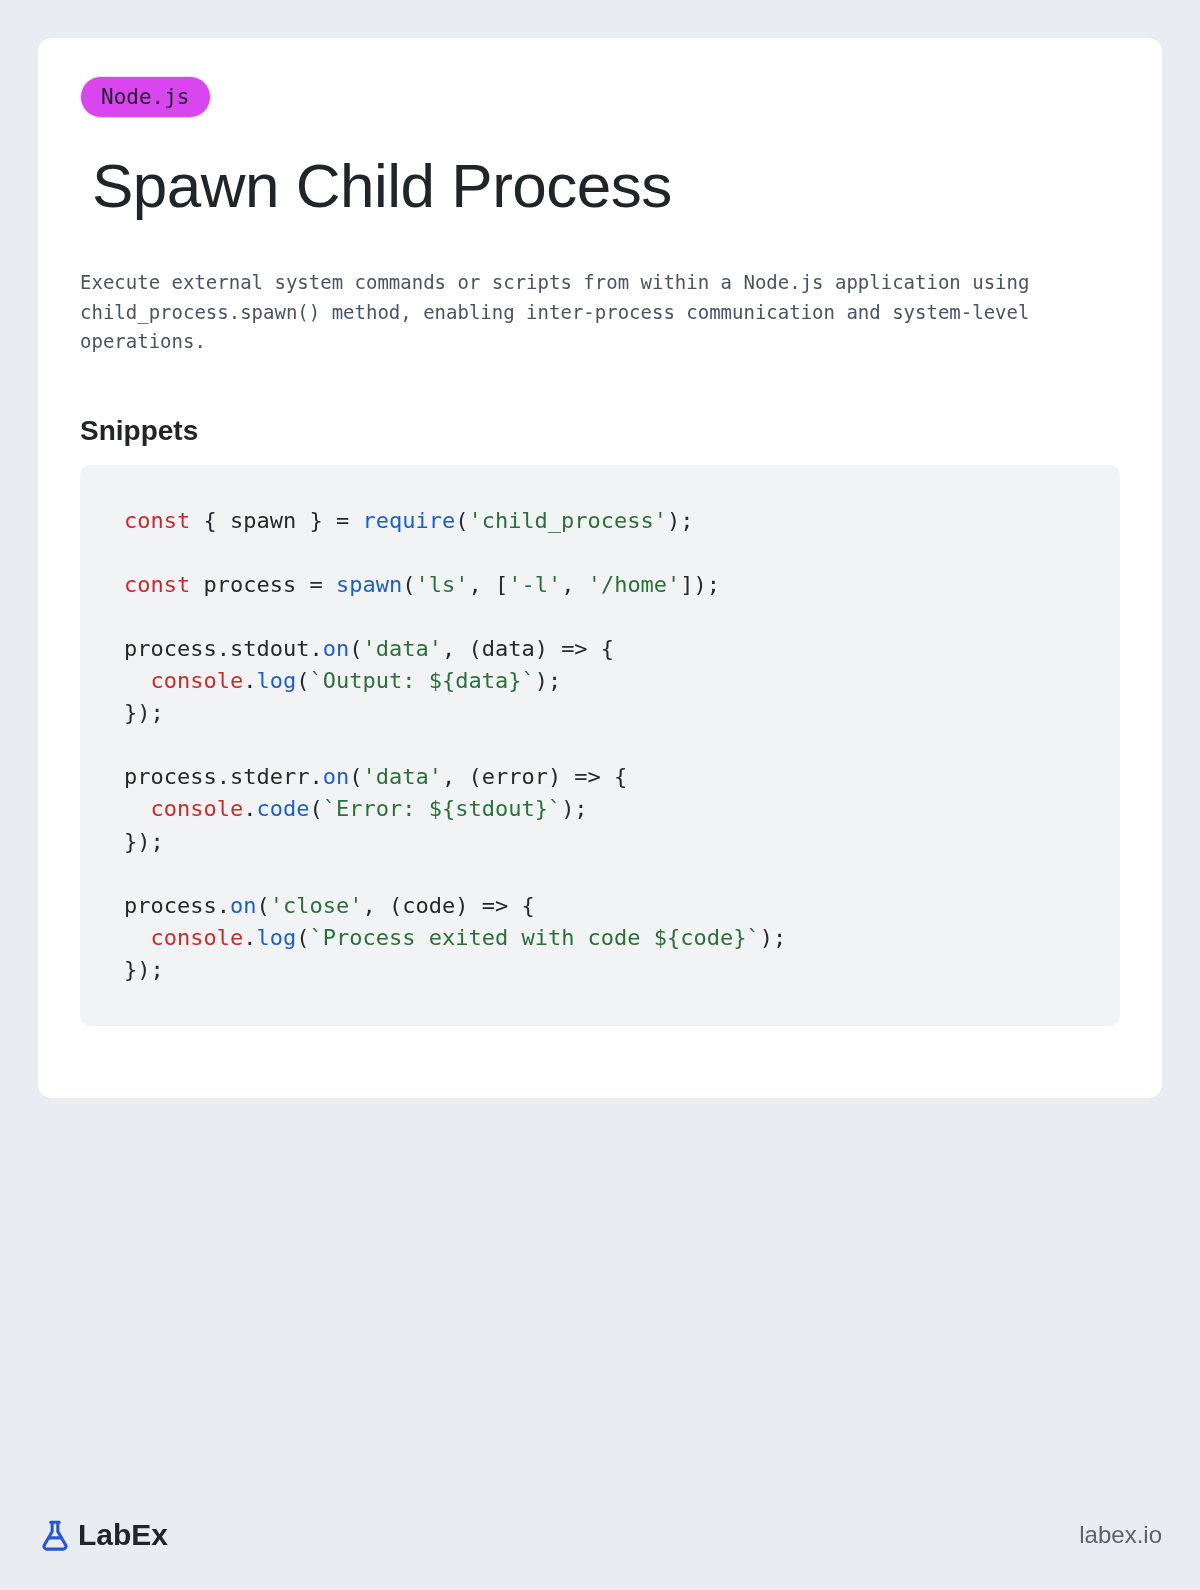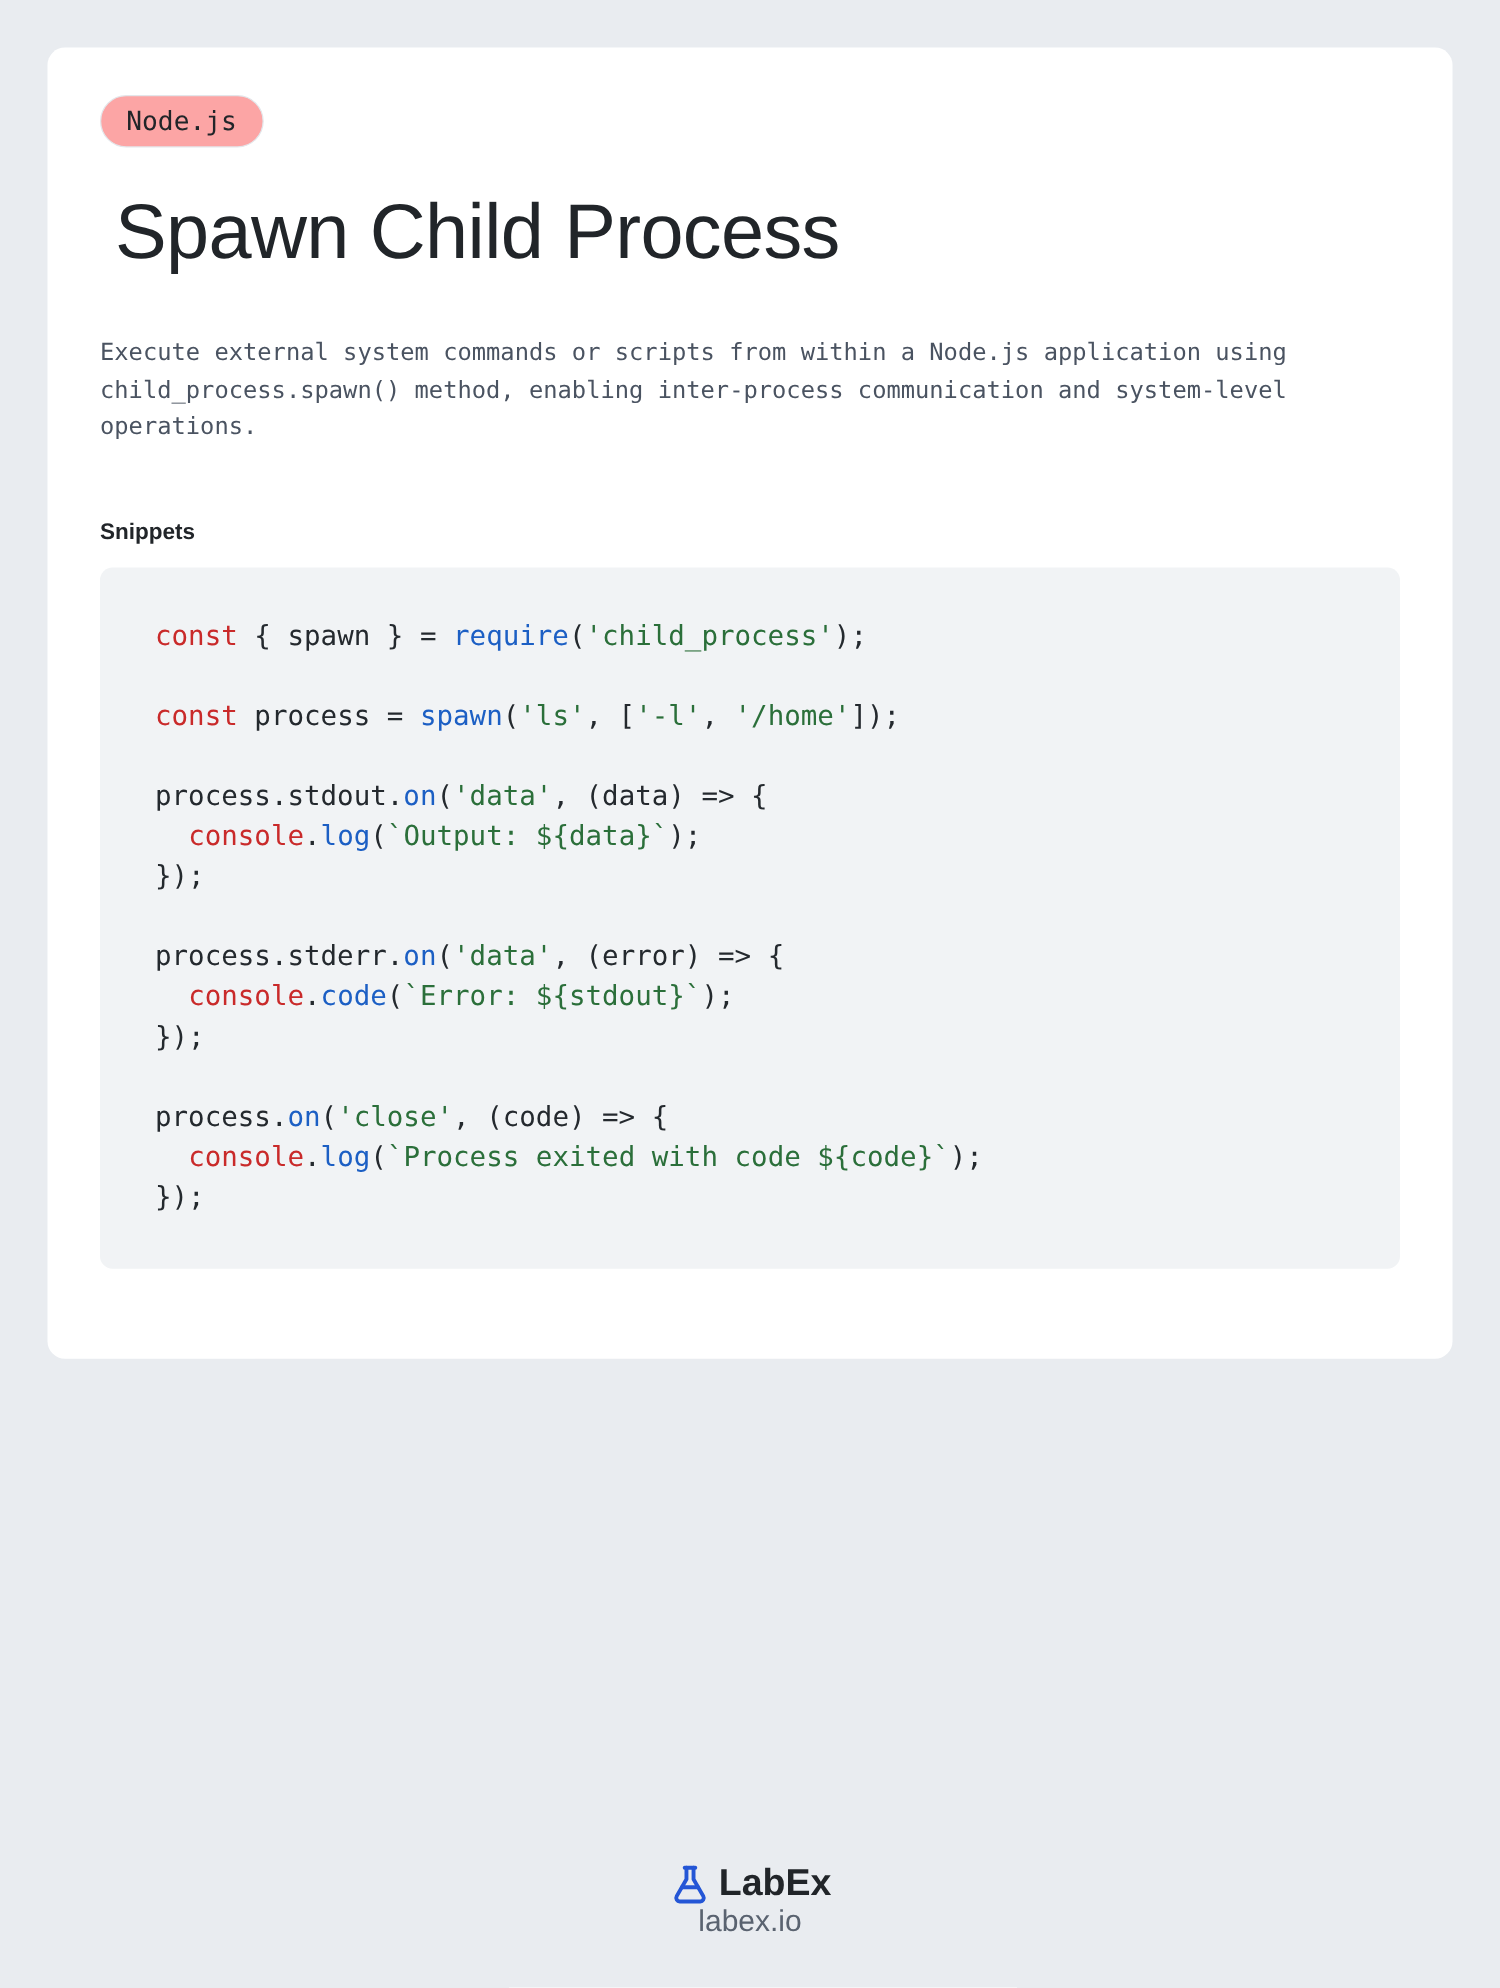--- a/index.html
+++ b/index.html
@@ -15,21 +15,21 @@
     min-height: 1590px;
     position: relative;
   }
   .card {
     background: #ffffff;
     border-radius: 14px;
     padding: 38px 42px 72px 42px;
   }
   .tag {
     display: inline-block;
-    background: #fca5a5;
+    background: #d946ef;
     border: 1px solid #e3e6ea;
     border-radius: 999px;
     padding: 8px 20px;
     font-family: ui-monospace, SFMono-Regular, "SF Mono", Menlo, Consolas, monospace;
     font-size: 21px;
     color: #212529;
   }
   .title {
     font-size: 62px;
     font-weight: 300;
@@ -40,21 +40,21 @@
     margin-left: 12px;
   }
   .description {
     font-family: ui-monospace, SFMono-Regular, "SF Mono", Menlo, Consolas, monospace;
     font-size: 19px;
     color: #4a5361;
     line-height: 1.55;
     margin-top: 48px;
   }
   .section-heading {
-    font-size: 18px;
+    font-size: 28px;
     font-weight: 600;
     color: #212529;
     margin-top: 58px;
   }
   .code-block {
     background: #f1f3f5;
     border-radius: 10px;
     padding: 40px 40px 40px 44px;
     margin-top: 18px;
     font-family: ui-monospace, SFMono-Regular, "SF Mono", Menlo, Consolas, monospace;
@@ -71,21 +71,20 @@
   .tok-tmpl { color: #2b6f3a; }
   .tok-default { color: #24292e; }
   .footer {
     position: absolute;
     bottom: 38px;
     left: 38px;
     right: 38px;
     display: flex;
     justify-content: space-between;
     align-items: center;
-    flex-direction: column;
   }
   .brand {
     display: flex;
     align-items: center;
     gap: 6px;
   }
   .brand-name {
     font-size: 30px;
     font-weight: 700;
     color: #212529;

